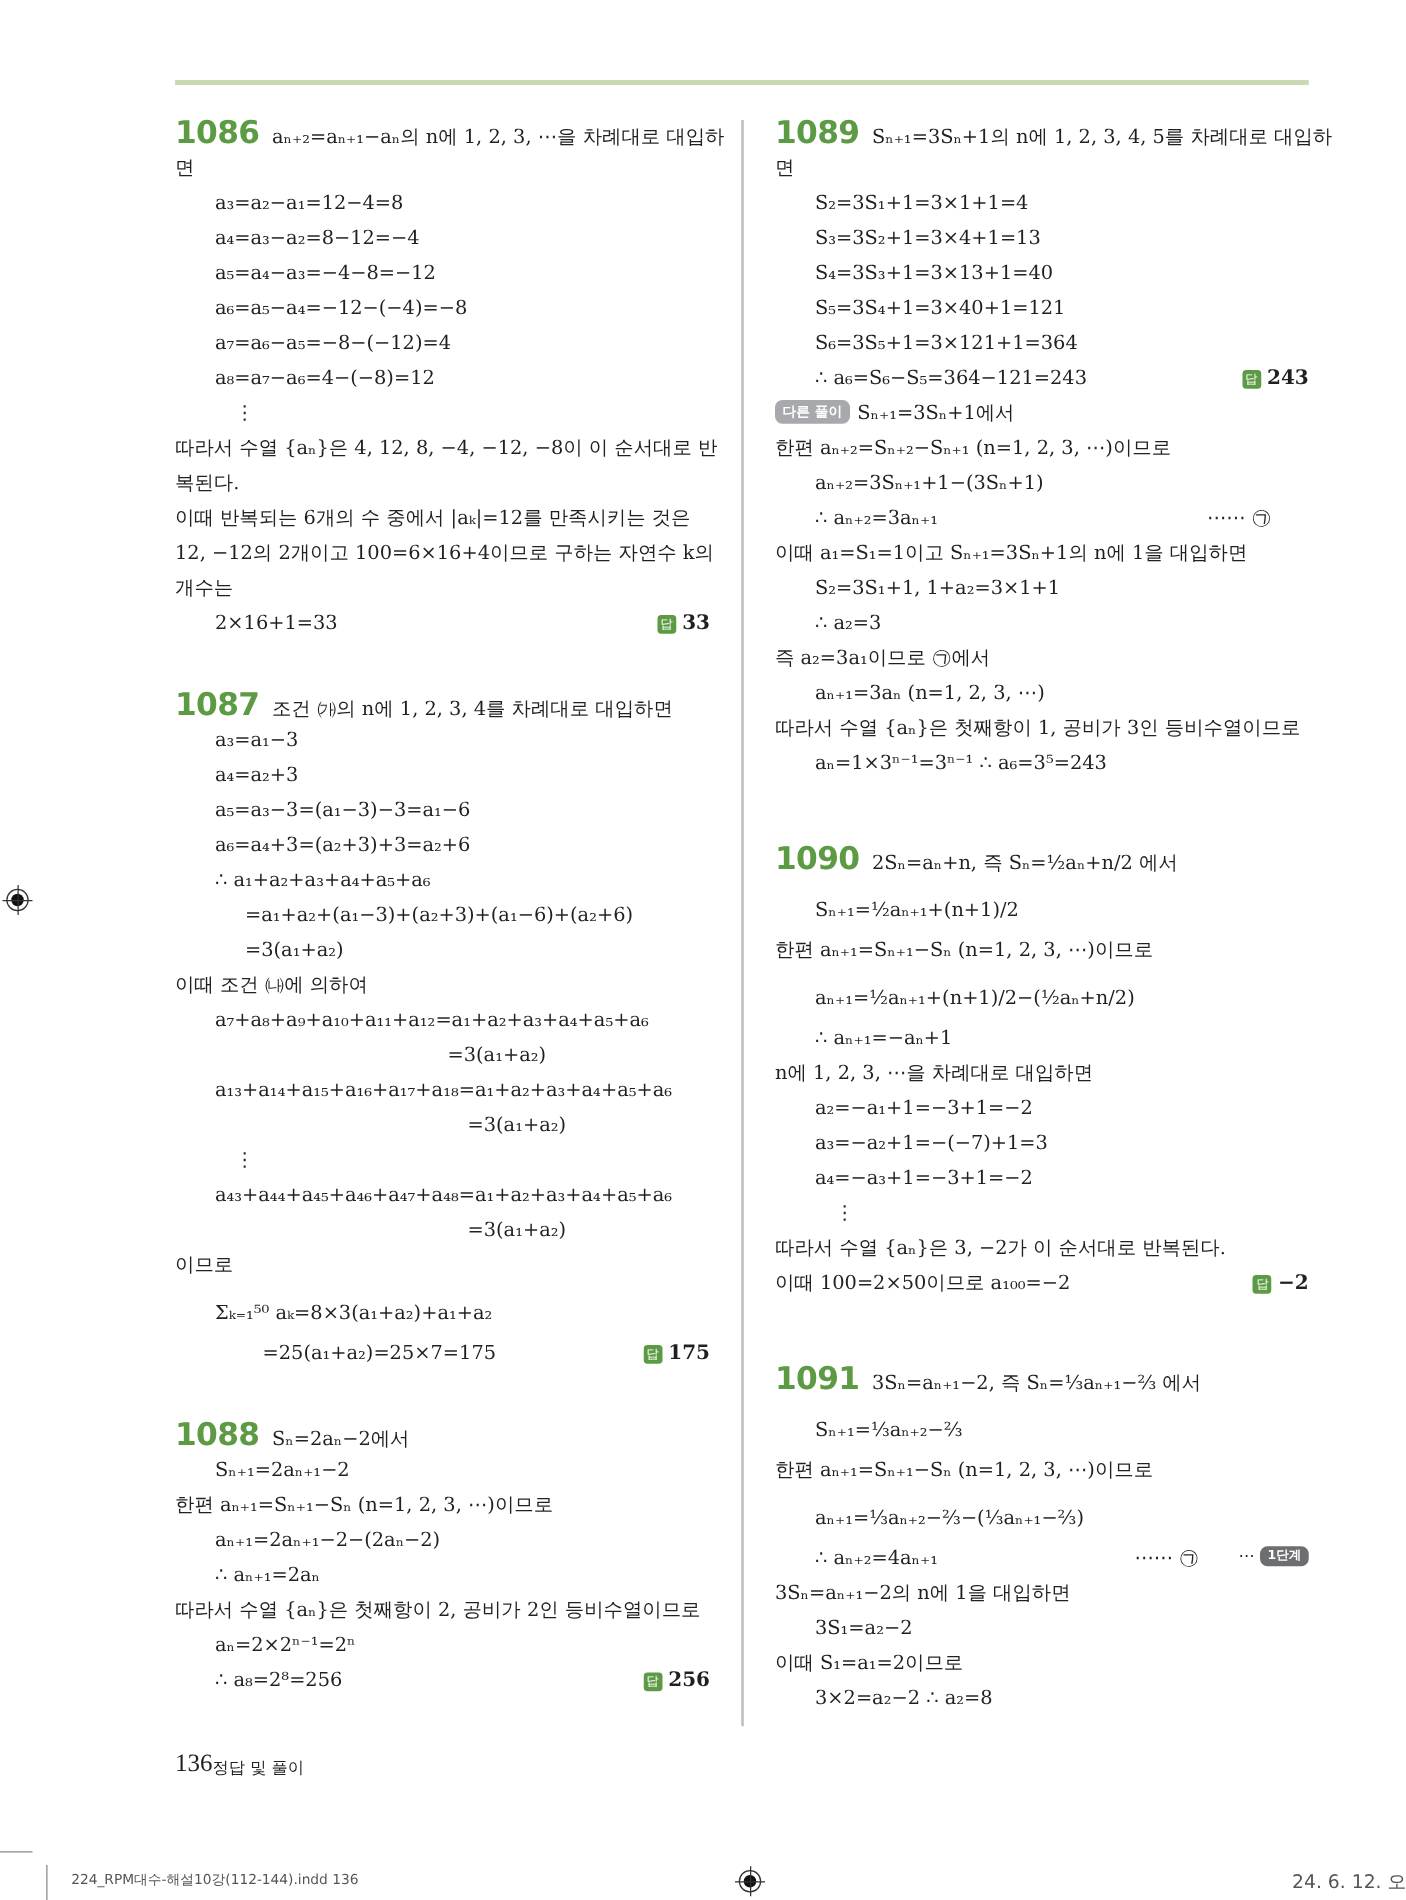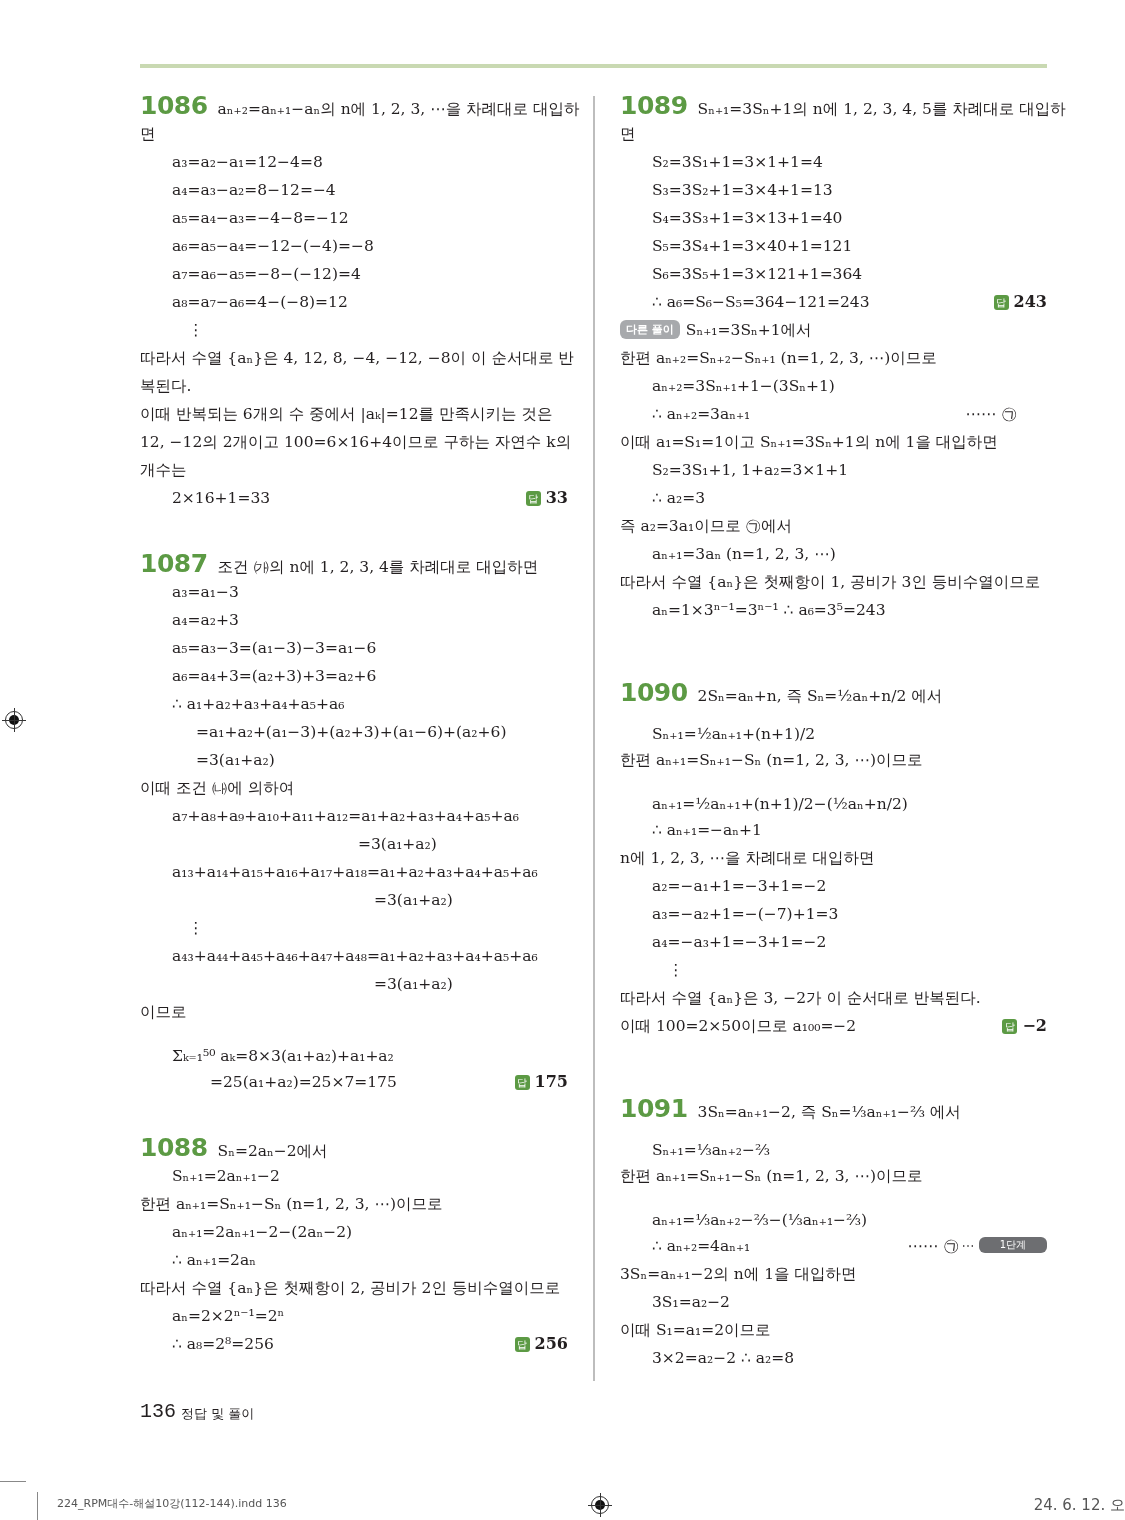--- a/index.html
+++ b/index.html
@@ -4,35 +4,35 @@
 <style>
   * { box-sizing: border-box; margin: 0; padding: 0; }
   html, body { width: 1125px; height: 1520px; background: #ffffff; overflow: hidden; }
   body { position: relative; font-family: "DejaVu Serif", "Liberation Serif", serif; color: #231f20; font-size: 15.5px; }
   .topbar { position: absolute; left: 140px; top: 64px; width: 907px; height: 4px; background: #c9d9b2; }
   .col { position: absolute; top: 92px; }
   .col.left { left: 140px; width: 428px; }
   .col.right { left: 620px; width: 427px; }
   .divider { position: absolute; left: 593px; top: 96px; width: 1.5px; height: 1285px; background: #bdbdbd; }
   .line { height: 28px; line-height: 28px; white-space: nowrap; position: relative; }
-  .line.tall { height: 42px; line-height: 61px; }
+  .line.tall { height: 42px; line-height: 49px; }
   .ind { padding-left: 32px; }
   .ind2 { padding-left: 56px; }
   .ind3 { padding-left: 218px; }
   .ind4 { padding-left: 234px; }
   .gap { height: 38px; }
   .pnum { font-family: "DejaVu Sans", "Liberation Sans", sans-serif; font-weight: bold; color: #5c9a44; font-size: 25px; margin-right: 10px; letter-spacing: -0.5px; }
   .ans { position: absolute; right: 0; top: 0; font-weight: bold; font-size: 16px; }
   .badge { display: inline-block; width: 15px; height: 15px; line-height: 15px; background: #5c9a44; color: #fff; border-radius: 3px; font-size: 10px; text-align: center; vertical-align: 1px; margin-right: 5px; font-family: "DejaVu Sans", sans-serif; font-weight: normal; }
   .alt { display: inline-block; background: #a7a9ac; color: #fff; border-radius: 6px; font-family: "DejaVu Sans", sans-serif; font-size: 11px; font-weight: bold; padding: 0 6px; height: 19px; line-height: 19px; margin-right: 6px; vertical-align: 2px; }
   .marker { position: absolute; right: 30px; top: 0; }
-  .step { display: inline-block; background: #6d6e71; color: #fff; border-radius: 6px; font-family: "DejaVu Sans", sans-serif; font-size: 10px; padding: 0 21px; height: 16px; line-height: 16px; vertical-align: 2px; }
+  .step { display: inline-block; background: #6d6e71; color: #fff; border-radius: 6px; font-family: "DejaVu Sans", sans-serif; font-size: 10px; padding: 0 6px; height: 16px; line-height: 16px; vertical-align: 2px; font-weight: bold; }
   .marker2 { position: absolute; right: 0; top: 0; font-size: 13px; }
-  .footer-num { position: absolute; left: 140px; top: 1400px; font-family: Liberation Mono, monospace; font-size: 20px; color: #231f20; }
-  .footer-label { position: absolute; left: 181px; top: 1405px; font-family: "DejaVu Sans", sans-serif; font-size: 13px; color: #231f20; }
+  .footer-num { position: absolute; left: 140px; top: 1400px; font-family: Liberation Serif, serif; font-size: 20px; color: #231f20; }
+  .footer-label { position: absolute; left: 170px; top: 1405px; font-family: "DejaVu Sans", sans-serif; font-size: 13px; color: #231f20; }
   .slug { position: absolute; left: 57px; top: 1496px; font-family: "DejaVu Sans", sans-serif; font-size: 11px; color: #555; }
   .slug-date { position: absolute; right: 0; top: 1496px; font-family: "DejaVu Sans", sans-serif; font-size: 15px; color: #555; }
   .cropline-h { position: absolute; left: 0; top: 1481px; width: 26px; height: 1px; background: #888; }
   .cropline-v { position: absolute; left: 37px; top: 1492px; width: 1px; height: 28px; background: #888; }
   .reg { position: absolute; width: 18px; height: 18px; border: 1px solid #333; border-radius: 50%; }
   .reg::before { content: ""; position: absolute; left: 3px; top: 3px; width: 10px; height: 10px; background: #111; border-radius: 50%; }
   .reg::after { content: ""; position: absolute; left: -4px; top: 8px; width: 24px; height: 1px; background: #333; }
   .reg-v { position: absolute; width: 1px; height: 24px; background: #333; }
   .dots { padding-left: 48px; }
 </style>

